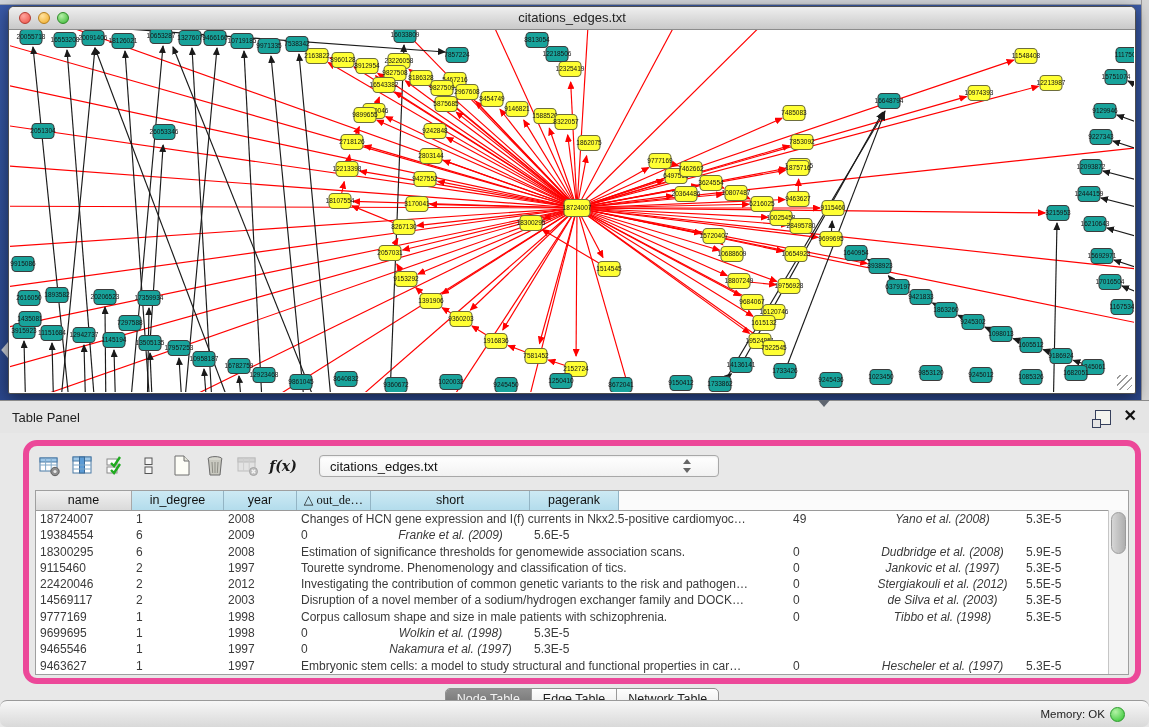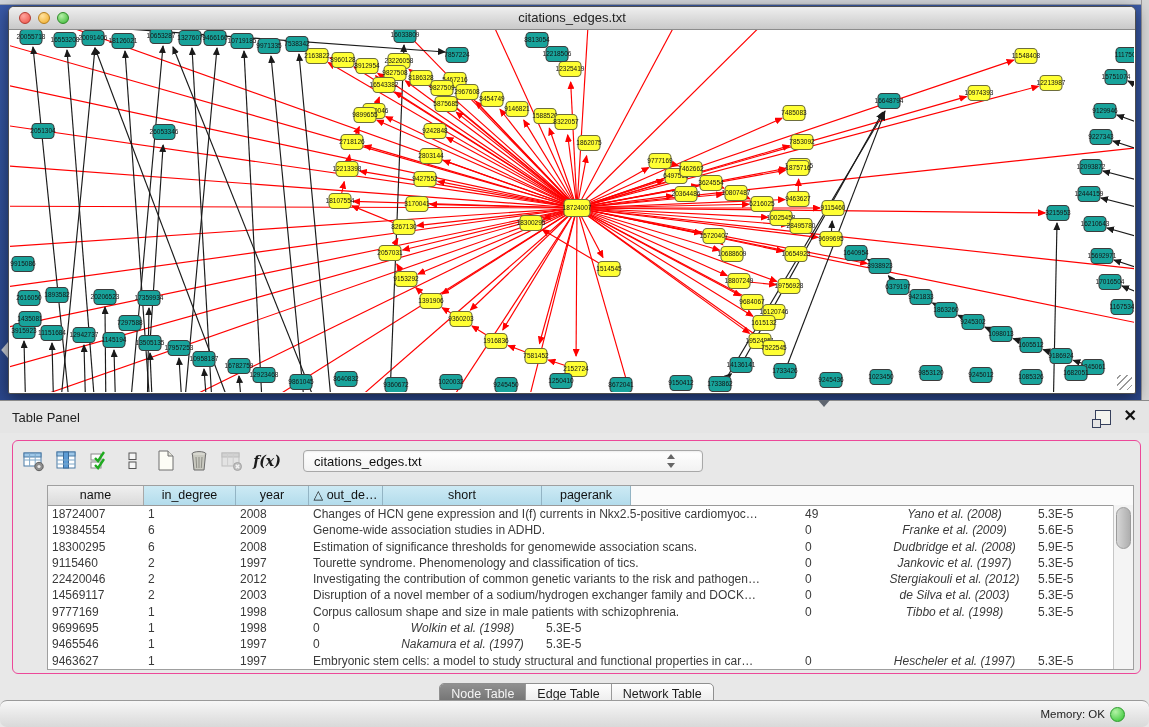--- a/index.html
+++ b/index.html
@@ -30,31 +30,31 @@
   #panel-titlebar{position:absolute;left:0;top:400px;width:100%;height:33px;background:#e5e5e5;
                   border-top:1px solid #8a8a8a;box-sizing:border-box;}
   #splitter-grip{position:absolute;left:818px;top:-1px;width:0;height:0;
                  border-left:6px solid transparent;border-right:6px solid transparent;border-top:7px solid #5f6670;}
   #panel-title{position:absolute;left:12px;top:9px;font-size:13px;color:#1e1e1e;}
   #float-btn{position:absolute;right:38px;top:9px;width:14px;height:13px;border:1px solid #36405c;background:#f4f4ee;}
   #float-btn::after{content:"";position:absolute;left:-4px;bottom:-4px;width:7px;height:7px;background:#e5e5e5;border:1px solid #36405c;}
   #close-btn{position:absolute;right:12px;top:5px;font-size:16px;font-weight:bold;color:#111;line-height:20px;}
   
   #panel-body{position:absolute;left:0;top:433px;width:100%;height:267px;background:#e8e8e8;}
-  #panel-box{position:absolute;left:12px;top:7px;right:8px;height:232px;border:1px solid #ec4899;border-radius:6px;}
+  #panel-box{position:absolute;left:23px;top:7px;right:8px;height:232px;border:6px solid #ec4899;border-radius:14px;}
   #toolbar{position:absolute;left:8px;top:5px;height:30px;display:flex;align-items:center;gap:7px;}
   .tbtn{width:26px;height:26px;display:flex;align-items:center;justify-content:center;background:transparent;border:0;padding:0;}
   #fx-btn{font-family:"DejaVu Serif",serif;font-style:italic;font-weight:bold;font-size:14px;color:#1a1a1a;width:30px;}
   #table-selector{width:378px;height:20px;margin-left:14px;border:1px solid #a8a8a8;border-radius:4px;
                   background:linear-gradient(#ffffff,#f2f2f2);display:flex;align-items:center;
                   padding:0 10px;font-size:13px;color:#111;position:relative;box-shadow:inset 0 1px 2px rgba(0,0,0,.08);}
   #selector-steppers{position:absolute;right:26px;top:3px;width:9px;height:14px;}
   #selector-steppers .up{position:absolute;top:0;left:0;width:0;height:0;border-left:4px solid transparent;border-right:4px solid transparent;border-bottom:5px solid #666;}
   #selector-steppers .down{position:absolute;bottom:0;left:0;width:0;height:0;border-left:4px solid transparent;border-right:4px solid transparent;border-top:5px solid #666;}
-  #table-wrap{position:absolute;left:6px;right:6px;top:44px;height:183px;border:1px solid #9f9f9f;background:#fff;overflow:hidden;margin-left:28px;}
+  #table-wrap{position:absolute;left:6px;right:6px;top:44px;height:183px;border:1px solid #9f9f9f;background:#fff;overflow:hidden;}
   #thead{display:flex;height:19px;border-bottom:1px solid #9a9a9a;}
   .th{box-sizing:border-box;height:19px;line-height:18px;text-align:center;font-size:12.5px;color:#111;
       background:linear-gradient(#cdeaf4,#b3dcec);border-right:1px solid #93b4c4;overflow:hidden;white-space:nowrap;}
   .th.gray{background:linear-gradient(#f0f0f0,#dadada);border-right:1px solid #a8a8a8;}
   .th.filler{background:#fbfbfb;border-right:none;flex:1;}
   .tr{display:flex;height:16.3px;}
   .td{box-sizing:border-box;padding:0 0 0 4px;font-size:12px;line-height:16px;color:#3a3a3a;
       overflow:hidden;white-space:nowrap;}
   .td.center{text-align:center;padding:0;font-style:italic;}
   #vscroll{position:absolute;right:0;top:19px;bottom:0;width:19px;background:#f4f4f4;border-left:1px solid #c6c6c6;}
@@ -901,40 +901,39 @@
             <span class="down"></span>
           </span>
       </div>
     </div>
 
     <div id="table-wrap">
       <div id="thead">
           <div class="th gray" style="width: 96px;">name</div>
           <div class="th" style="width: 92px;">in_degree</div>
           <div class="th" style="width: 73px;">year</div>
-          <div class="th" style="width: 74px;">△ out_de…</div>
+          <div class="th" style="width: 74px; font-family: Liberation Serif, serif;">△ out_de…</div>
           <div class="th" style="width: 159px;">short</div>
           <div class="th" style="width: 89px;">pagerank</div>
           <div class="th filler"></div>
         </div>
       <div id="tbody">
           <div class="tr">
             <div class="td" style="width: 96px;">18724007</div>
             <div class="td" style="width: 92px;">1</div>
             <div class="td" style="width: 73px;">2008</div>
             <div class="td" style="width: 492px;">Changes of HCN gene expression and I(f) currents in Nkx2.5-positive cardiomyoc…</div>
             <div class="td" style="width: 74px;">49</div>
             <div class="td center" style="width: 159px;">Yano et al. (2008)</div>
             <div class="td" style="width: 89px;">5.3E-5</div>
           </div>
           <div class="tr">
             <div class="td" style="width: 96px;">19384554</div>
             <div class="td" style="width: 92px;">6</div>
             <div class="td" style="width: 73px;">2009</div>
-            <div class="td" style="width: 492px;">Genome-wide association studies in ADHD.</div>
             <div class="td" style="width: 74px;">0</div>
             <div class="td center" style="width: 159px;">Franke et al. (2009)</div>
             <div class="td" style="width: 89px;">5.6E-5</div>
           </div>
           <div class="tr">
             <div class="td" style="width: 96px;">18300295</div>
             <div class="td" style="width: 92px;">6</div>
             <div class="td" style="width: 73px;">2008</div>
             <div class="td" style="width: 492px;">Estimation of significance thresholds for genomewide association scans.</div>
             <div class="td" style="width: 74px;">0</div>

